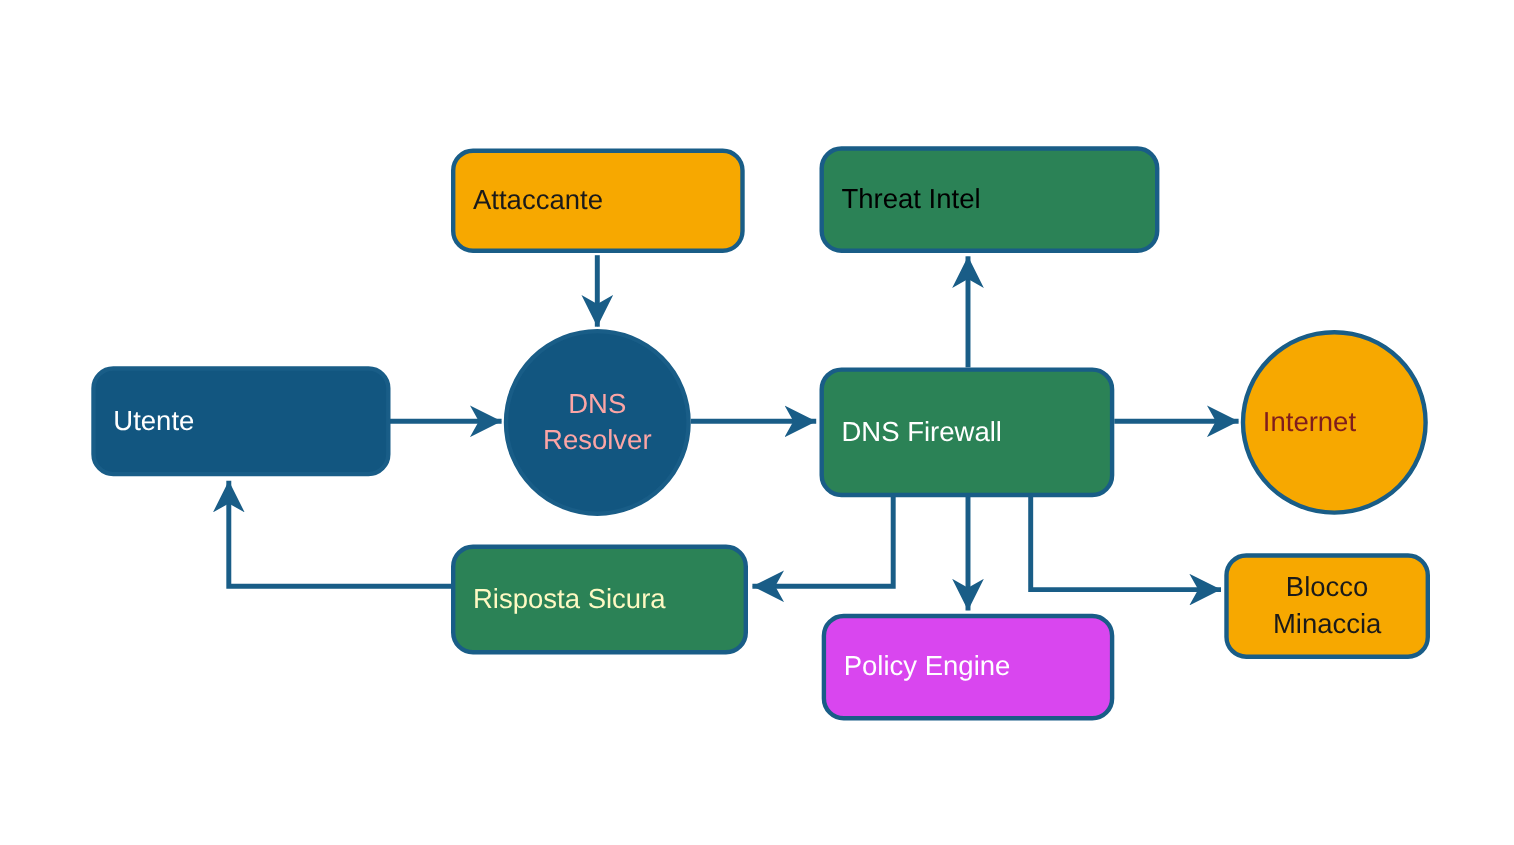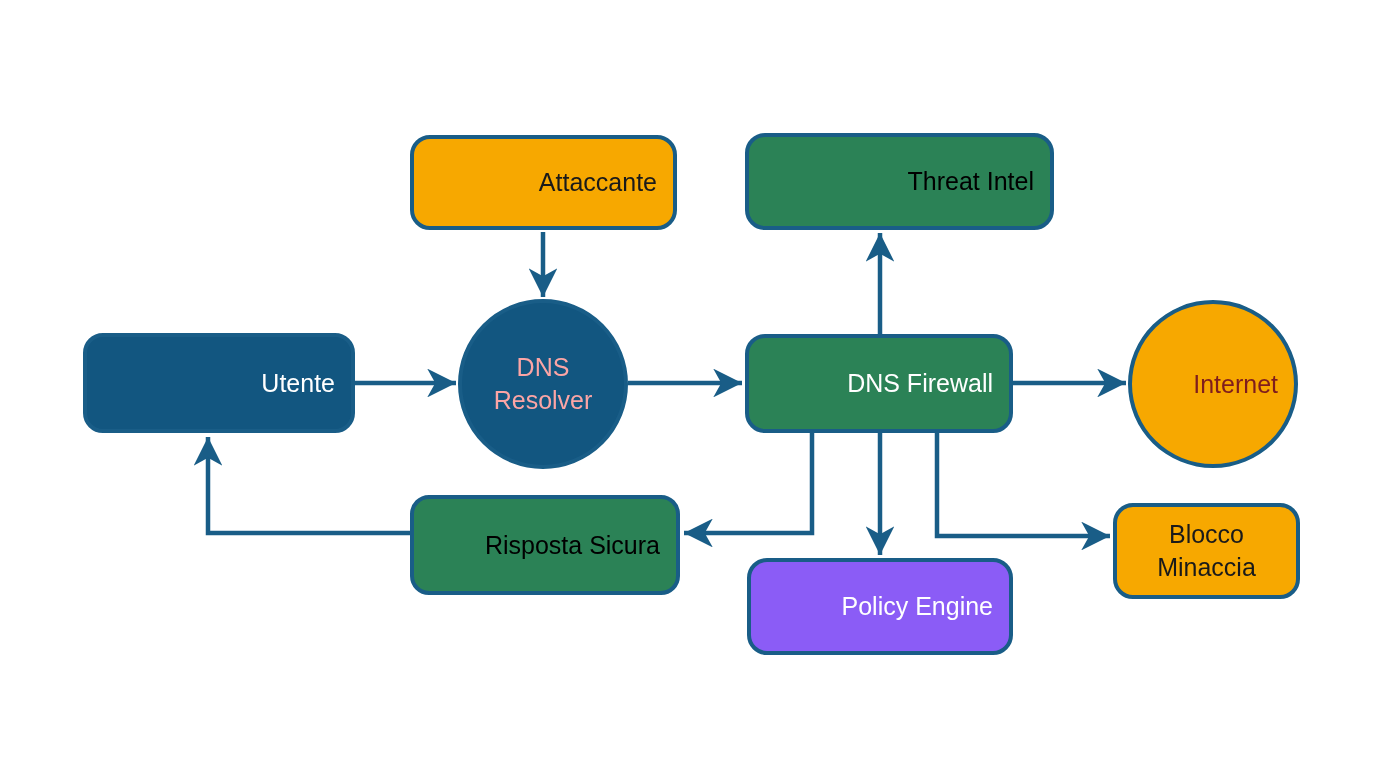--- a/index.html
+++ b/index.html
@@ -20,21 +20,21 @@
     left: 0;
     top: 0;
     width: 1376px;
     height: 768px;
     pointer-events: none;
   }
   .node {
     position: absolute;
     display: flex;
     align-items: center;
-    justify-content: flex-end;
+    justify-content: flex-start;
     text-align: center;
     box-sizing: border-box;
     font-size: 25px;
     line-height: 1.32;
     padding: 8px 16px;
     border-style: solid;
     border-width: 4px;
   }
   .node.rect   { border-radius: 20px; }
   .node.circle { border-radius: 50%; }
@@ -68,29 +68,29 @@
       </div>
       <div class="node rect" style="left: 745px; top: 133px; width: 309px; height: 97px; background: rgb(43, 130, 86); color: #000000; border-color: rgb(25, 93, 135);">
         <span class="node-label">Threat Intel</span>
       </div>
       <div class="node rect" style="left: 83px; top: 333px; width: 272px; height: 100px; background: rgb(18, 86, 128); color: rgb(255, 255, 255); border-color: rgb(25, 93, 135);">
         <span class="node-label">Utente</span>
       </div>
       <div class="node circle" style="left: 458px; top: 299px; width: 170px; height: 170px; background: rgb(18, 86, 128); color: #fca5a5; border-color: rgb(25, 93, 135);">
         <span class="node-label">DNS Resolver</span>
       </div>
-      <div class="node rect" style="left: 745px; top: 334px; width: 268px; height: 99px; background: rgb(43, 130, 86); color: rgb(255, 255, 255); border-color: rgb(25, 93, 135);">
+      <div class="node rect" style="left: 745px; top: 334px; width: 268px; height: 118px; background: rgb(43, 130, 86); color: rgb(255, 255, 255); border-color: rgb(25, 93, 135);">
         <span class="node-label">DNS Firewall</span>
       </div>
       <div class="node circle" style="left: 1128px; top: 300px; width: 170px; height: 168px; background: rgb(247, 168, 0); color: #7f1d1d; border-color: rgb(25, 93, 135);">
         <span class="node-label">Internet</span>
       </div>
-      <div class="node rect" style="left: 410px; top: 495px; width: 270px; height: 100px; background: rgb(43, 130, 86); color: #000000; border-color: rgb(25, 93, 135); border-radius: 19px;">
+      <div class="node rect" style="left: 410px; top: 495px; width: 270px; height: 100px; background: rgb(43, 130, 86); color: #fef9c3; border-color: rgb(25, 93, 135);">
         <span class="node-label">Risposta Sicura</span>
       </div>
-      <div class="node rect" style="left: 747px; top: 558px; width: 266px; height: 97px; background: #8b5cf6; color: rgb(255, 255, 255); border-color: rgb(25, 93, 135);">
+      <div class="node rect" style="left: 747px; top: 558px; width: 266px; height: 97px; background: #d946ef; color: rgb(255, 255, 255); border-color: rgb(25, 93, 135);">
         <span class="node-label">Policy Engine</span>
       </div>
       <div class="node rect" style="left: 1113px; top: 503px; width: 187px; height: 96px; background: rgb(247, 168, 0); color: rgb(26, 26, 26); border-color: rgb(25, 93, 135);">
         <span class="node-label">Blocco Minaccia</span>
       </div>
     </div>
 </div>
 
 </body></html>

